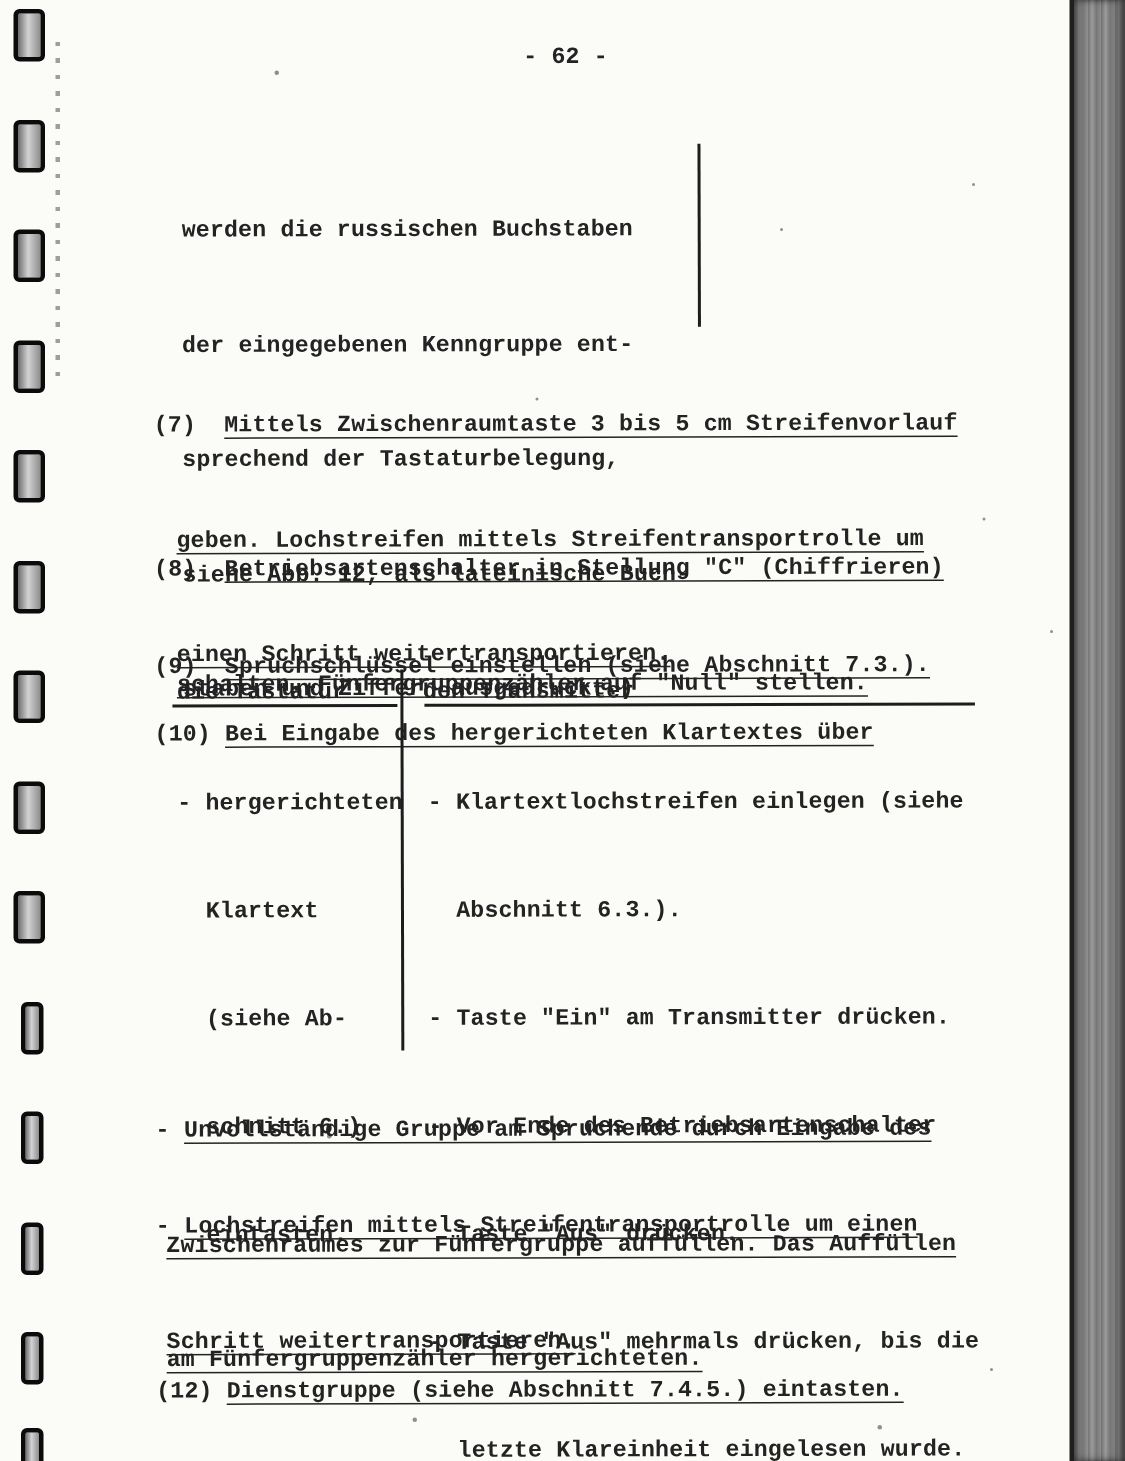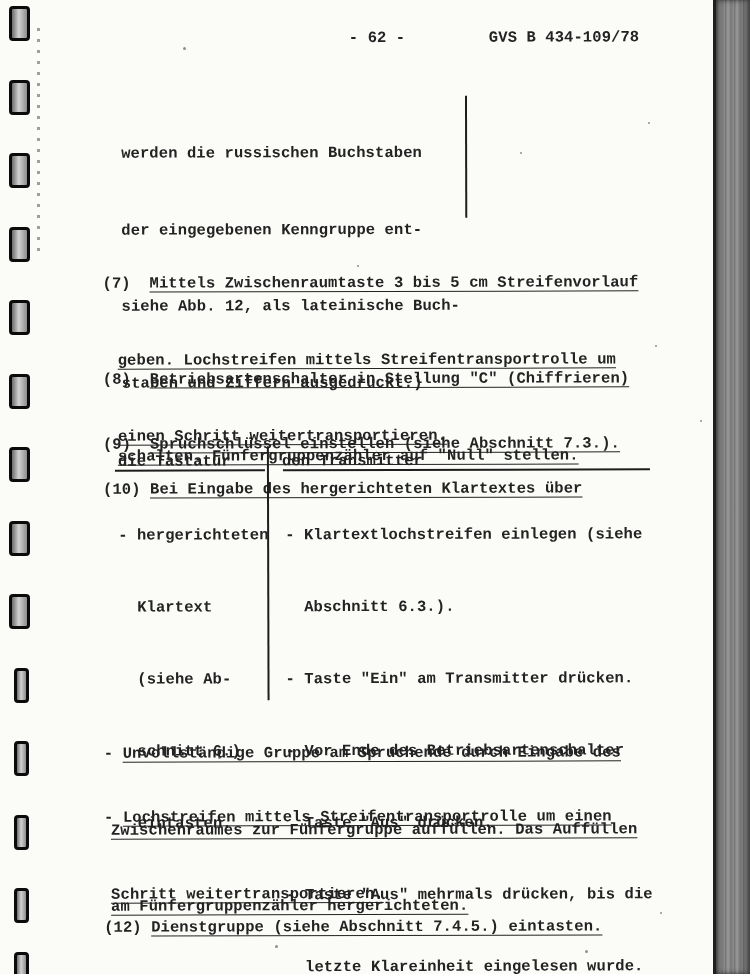--- a/index.html
+++ b/index.html
@@ -72,25 +72,25 @@
   <div class="speck" style="left:655px;top:345px;width:2px;height:2px"></div>
   <div class="speck" style="left:700px;top:420px;width:2px;height:2px"></div>
   <div class="speck" style="left:218px;top:756px;width:3px;height:3px"></div>
   <div class="speck" style="left:275px;top:945px;width:3px;height:3px"></div>
   <div class="speck" style="left:585px;top:950px;width:3px;height:3px"></div>
   <div class="speck" style="left:660px;top:912px;width:2px;height:2px"></div>
 
   <div class="content">
 
     <div class="txt" style="left:350px;top:26px">- 62 -</div>
-    <div class="txt" style="left:490px;top:26px">GVS B 434-109/78</div>
 
     <div class="txt" style="left:122px;top:90px">
       <div>werden die russischen Buchstaben</div>
       <div>der eingegebenen Kenngruppe ent-</div>
+      <div>sprechend der Tastaturbelegung,</div>
       <div>siehe Abb. 12, als lateinische Buch-</div>
       <div>staben und Ziffern ausgedruckt.)</div>
     </div>
 
     <div class="vrule" style="left:466px;top:96px;width:2px;height:122px"></div>
 
     <div class="txt" style="left:103px;top:220px">
       <div><span class="num">(7)</span><span class="u">Mittels Zwischenraumtaste 3 bis 5 cm Streifenvorlauf</span></div>
       <div class="cont"><span class="u">geben. Lochstreifen mittels Streifentransportrolle um</span></div>
       <div class="cont"><span class="u">einen Schritt weitertransportieren.</span></div>

